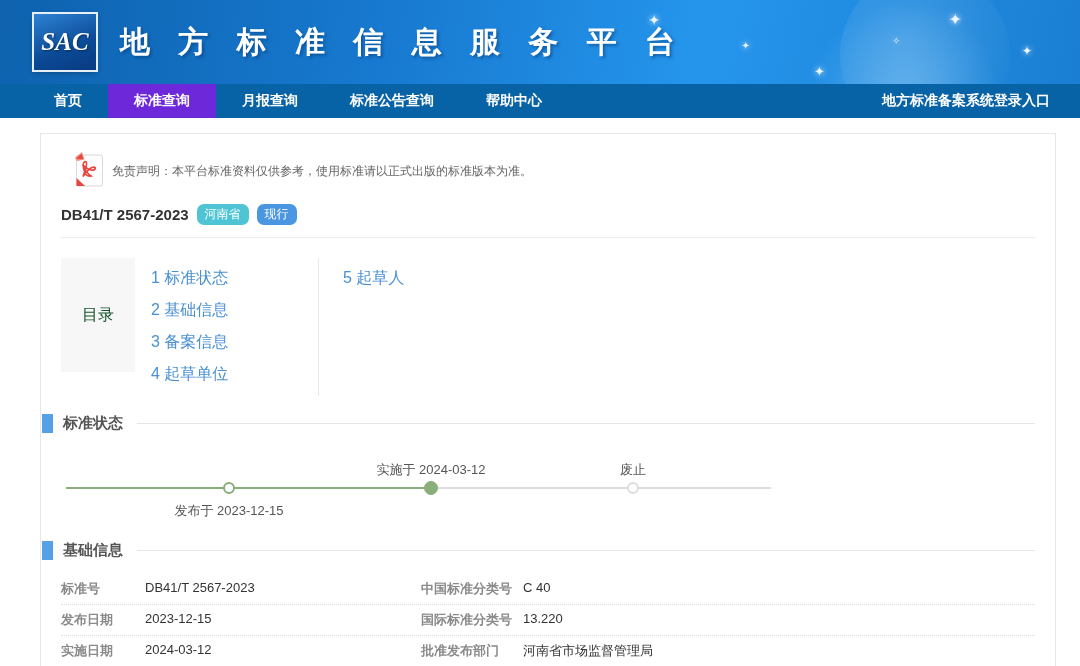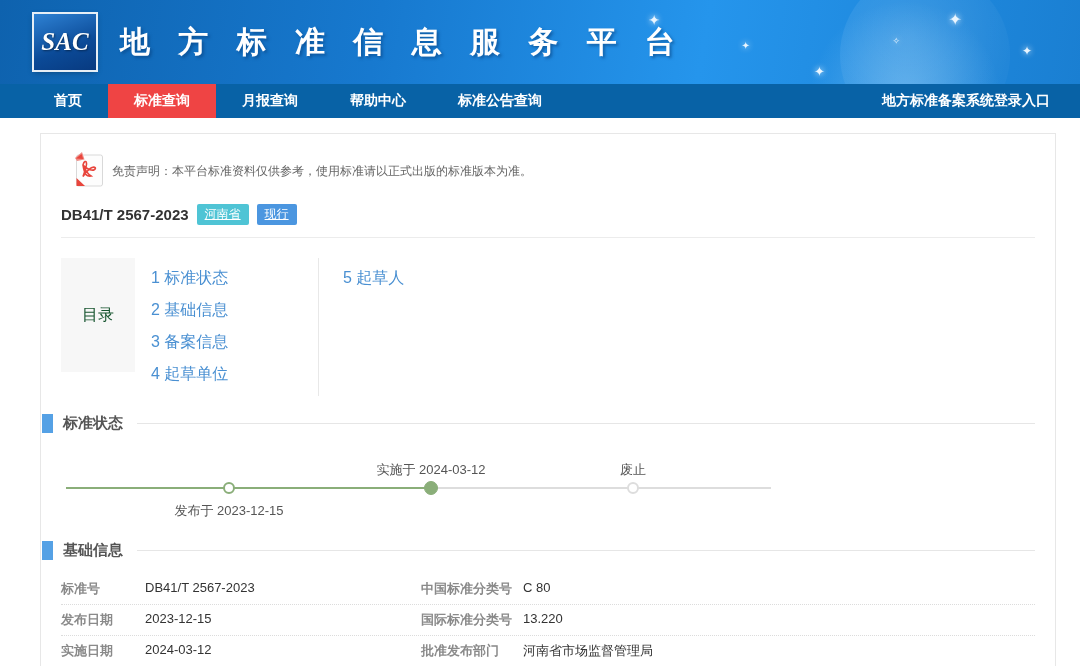--- a/index.html
+++ b/index.html
@@ -22,35 +22,35 @@
     display:flex; align-items:center; justify-content:center; }
   .logo span { color:#fff; font-style:italic; font-weight:bold; font-size:25px;
     font-family:"Liberation Serif", serif; text-shadow:1px 1px 2px rgba(0,0,0,.45); }
   .header-title { color:#fff; font-size:30px; font-weight:bold; letter-spacing:10px;
     margin-left:24px; text-shadow:2px 2px 3px rgba(6,60,120,.55); }
 
   
   .nav { height:34px; background:#0862a6; display:flex; align-items:stretch;
     padding-left:28px; color:#fff; font-size:14px; font-weight:bold; }
   .nav-item { display:flex; align-items:center; padding:0 26px; cursor:pointer; }
-  .nav-item.active { background:#ef4444; }
+  .nav-item.active { background:#6d28d9; }
   .nav-right { margin-left:auto; margin-right:30px; display:flex; align-items:center; cursor:pointer; }
 
   
   .card { margin:15px 0 0 40px; width:1016px; height:560px;
     border:1px solid #e7e7e7; background:#fff; padding:18px 20px; }
 
   .title-row { display:flex; align-items:center; }
   .page-title { font-size:17px; color:#333; }
   .pdf-icon { margin-left:14px; flex:none; }
   .disclaimer { margin-left:8px; font-size:12px; color:#666; }
 
   .number-row { display:flex; align-items:center; margin-top:13px; }
   .std-number { font-size:15px; font-weight:bold; color:#333; }
-  .badge { margin-left:8px; color:#fff; font-size:12px; padding:2px 8px; border-radius:2px;text-decoration:underline; }
+  .badge { margin-left:8px; color:#fff; font-size:12px; padding:2px 8px; border-radius:7px; }
   .badge.province { background:#4fc4d5; }
   .badge.status { background:#4b96e0; }
 
   .divider { border-top:1px solid #ececec; margin-top:12px; }
 
   
   .toc { display:flex; margin-top:20px; }
   .toc-label-box { width:74px; height:114px; background:#f7f7f7; flex:none;
     display:flex; align-items:center; justify-content:center; font-size:16px; color:#14532d; }
   .toc-col { padding-top:10px; }
@@ -100,22 +100,22 @@
   <div class="logo">
     <span>SAC</span>
   </div>
   <div class="header-title">地 方 标 准 信 息 服 务 平 台</div>
 </div>
 
 <div class="nav">
   <div class="nav-item">首页</div>
   <div class="nav-item active">标准查询</div>
   <div class="nav-item">月报查询</div>
+  <div class="nav-item">标准公告查询</div>
   <div class="nav-item">帮助中心</div>
-  <div class="nav-item">标准公告查询</div>
   <div class="nav-right">地方标准备案系统登录入口</div>
 </div>
 
 <div class="card">
 
   <div class="title-row">
     <span class="pdf-icon">
       <svg width="29" height="35" viewBox="0 0 29 35">
         <rect x="1.5" y="3" width="26" height="31" rx="2" fill="#fdfdfd" stroke="#d9d9d9"></rect>
         <path d="M1.5 26 L10 34 L1.5 34 Z" fill="#e8453c"></path>
@@ -169,21 +169,21 @@
     <div class="section-marker"></div>
     <div class="section-title">基础信息</div>
     <div class="section-line"></div>
   </div>
 
   <div class="basic-table">
     <div class="info-row">
       <span class="info-label">标准号</span>
       <span class="info-value">DB41/T 2567-2023</span>
       <span class="info-label">中国标准分类号</span>
-      <span class="info-value">C 80</span>
+      <span class="info-value">C 40</span>
     </div>
     <div class="info-row">
       <span class="info-label">发布日期</span>
       <span class="info-value">2023-12-15</span>
       <span class="info-label">国际标准分类号</span>
       <span class="info-value">13.220</span>
     </div>
     <div class="info-row">
       <span class="info-label">实施日期</span>
       <span class="info-value">2024-03-12</span>

